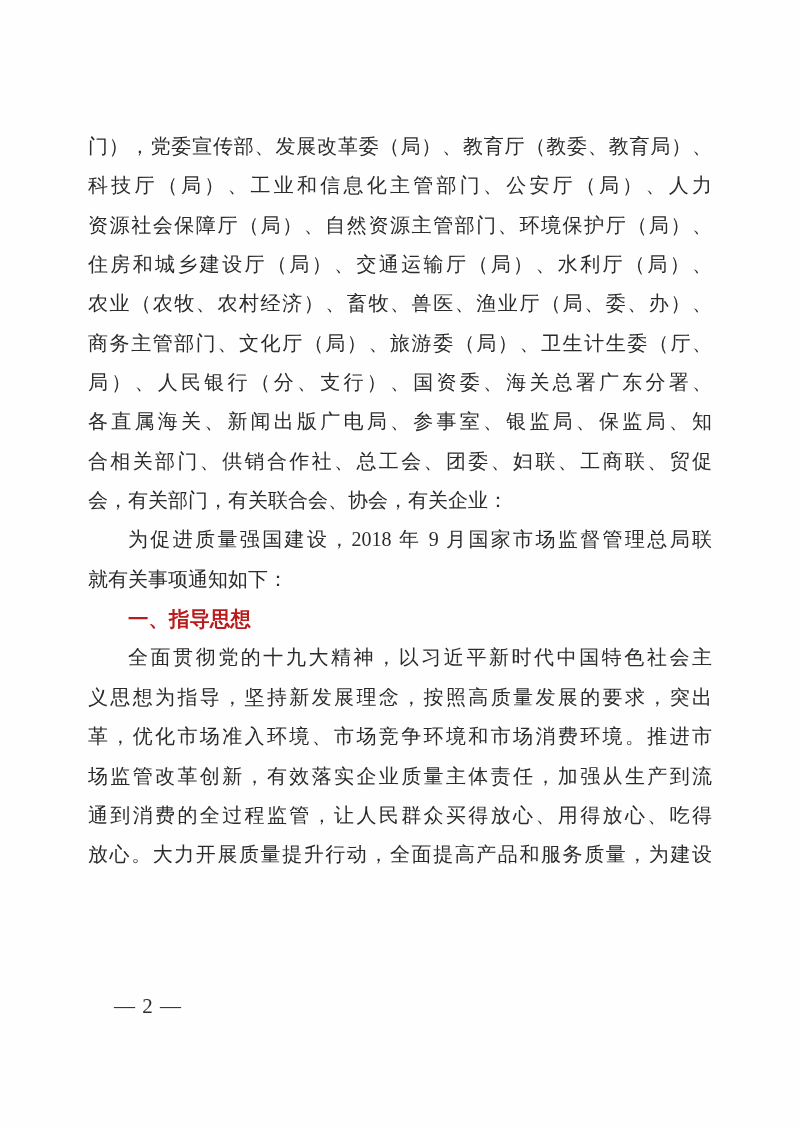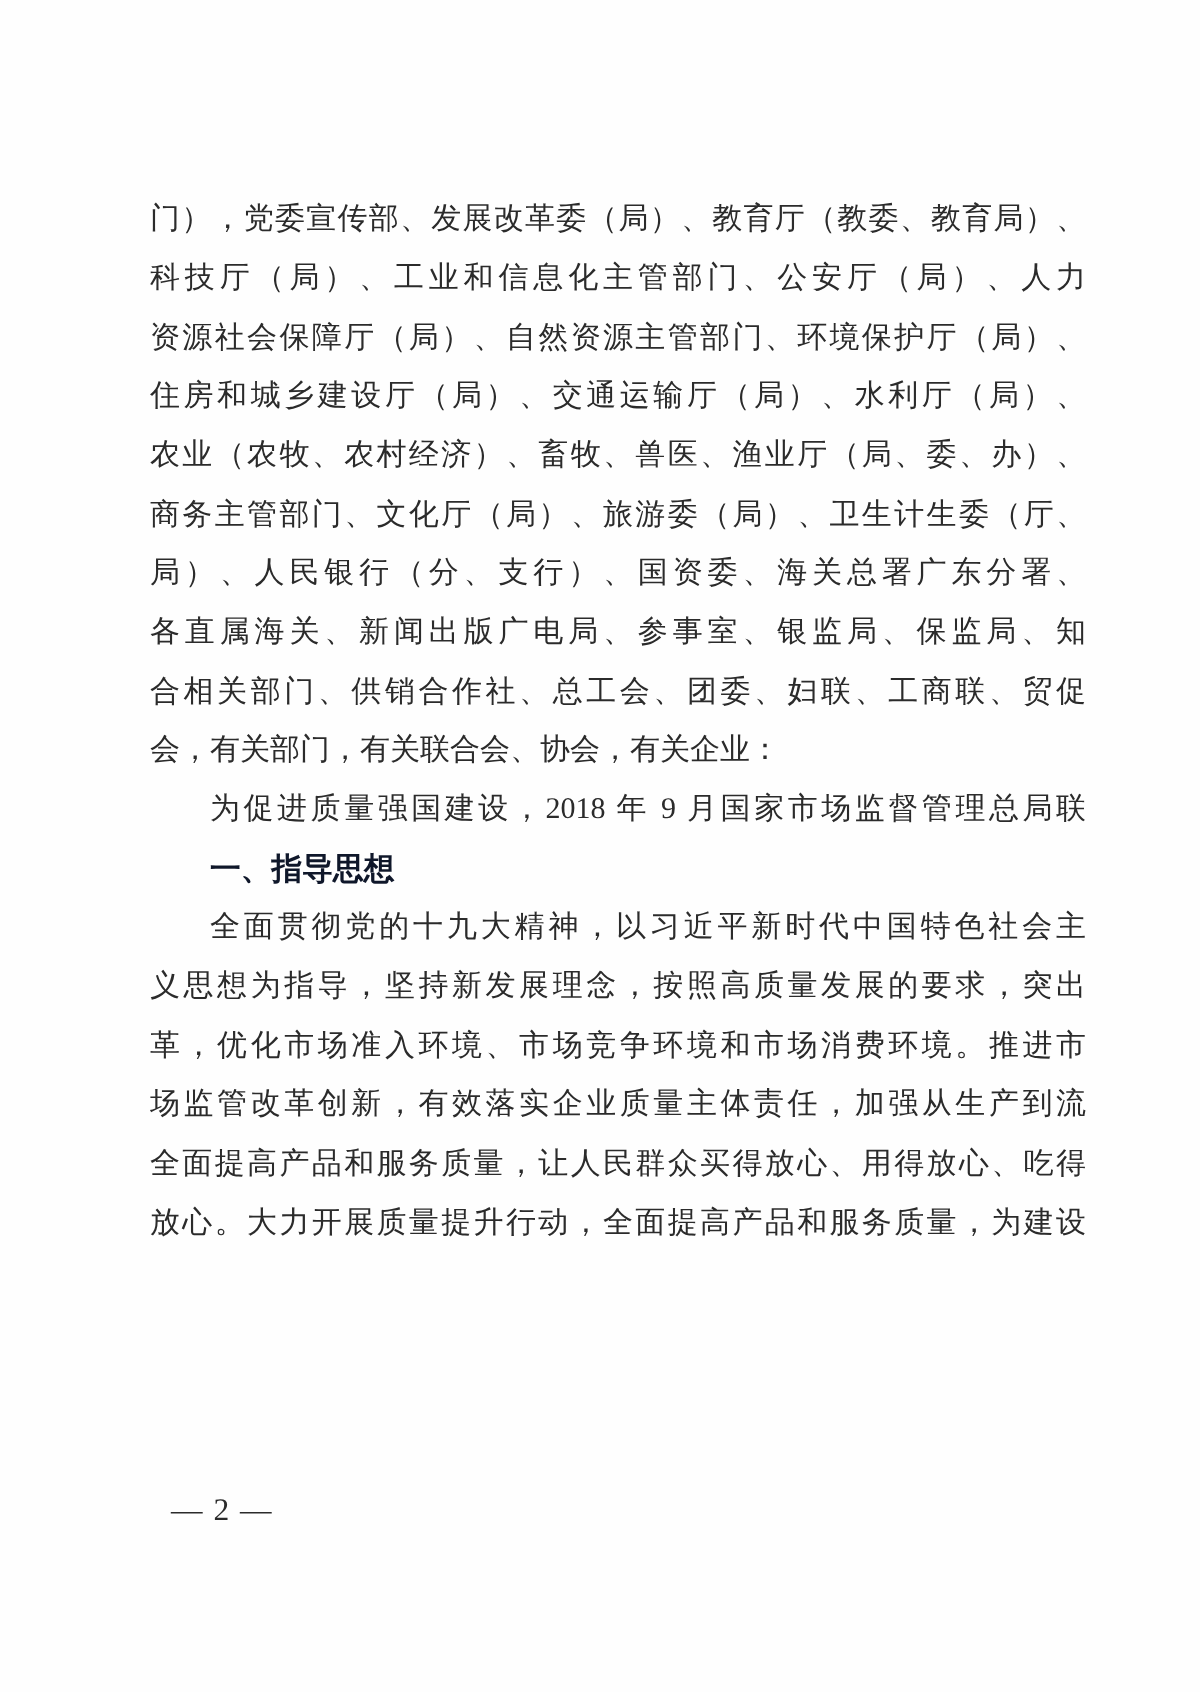--- a/index.html
+++ b/index.html
@@ -19,42 +19,41 @@
     background: #fefefe;
   }
   .textblock {
     position: absolute;
     left: 88px;
     top: 127px;
     width: 624px;
     font-family: "Liberation Serif", "DejaVu Serif", serif;
     font-size: 20px;
     color: #2b2b2b;
-    margin-left: 12px;
   }
   .line {
     height: 39.35px;
     line-height: 39.35px;
     text-align: justify;
     text-align-last: justify;
     text-justify: inter-character;
     overflow: hidden;
     white-space: normal;
   }
   .line.nofill {
     text-align-last: left;
   }
   .line.indent {
     padding-left: 40px;
   }
   .line.heading {
     font-family: "Liberation Sans", "DejaVu Sans", sans-serif;
     font-weight: 700;
     font-size: 20.5px;
-    color: #0f172a;
+    color: #b91c1c;
   }
   .pagenum {
     position: absolute;
     left: 114px;
     top: 994px;
     font-family: "Liberation Serif", "DejaVu Serif", serif;
     font-size: 21px;
     color: #2b2b2b;
     letter-spacing: 1px;
   }
@@ -68,22 +67,23 @@
       <div class="line">科技厅（局）、工业和信息化主管部门、公安厅（局）、人力</div>
       <div class="line">资源社会保障厅（局）、自然资源主管部门、环境保护厅（局）、</div>
       <div class="line">住房和城乡建设厅（局）、交通运输厅（局）、水利厅（局）、</div>
       <div class="line">农业（农牧、农村经济）、畜牧、兽医、渔业厅（局、委、办）、</div>
       <div class="line">商务主管部门、文化厅（局）、旅游委（局）、卫生计生委（厅、</div>
       <div class="line">局）、人民银行（分、支行）、国资委、海关总署广东分署、</div>
       <div class="line">各直属海关、新闻出版广电局、参事室、银监局、保监局、知</div>
       <div class="line">合相关部门、供销合作社、总工会、团委、妇联、工商联、贸促</div>
       <div class="line nofill">会，有关部门，有关联合会、协会，有关企业：</div>
       <div class="line indent">为促进质量强国建设，2018 年 9 月国家市场监督管理总局联</div>
+      <div class="line nofill">就有关事项通知如下：</div>
       <div class="line indent nofill heading">一、指导思想</div>
       <div class="line indent">全面贯彻党的十九大精神，以习近平新时代中国特色社会主</div>
       <div class="line">义思想为指导，坚持新发展理念，按照高质量发展的要求，突出</div>
       <div class="line">革，优化市场准入环境、市场竞争环境和市场消费环境。推进市</div>
       <div class="line">场监管改革创新，有效落实企业质量主体责任，加强从生产到流</div>
-      <div class="line">全面提高产品和服务质量，让人民群众买得放心、用得放心、吃得</div>
+      <div class="line">通到消费的全过程监管，让人民群众买得放心、用得放心、吃得</div>
       <div class="line">放心。大力开展质量提升行动，全面提高产品和服务质量，为建设</div>
     </div>
   <div class="pagenum">— 2 —</div>
 </div>
 
 </body></html>

